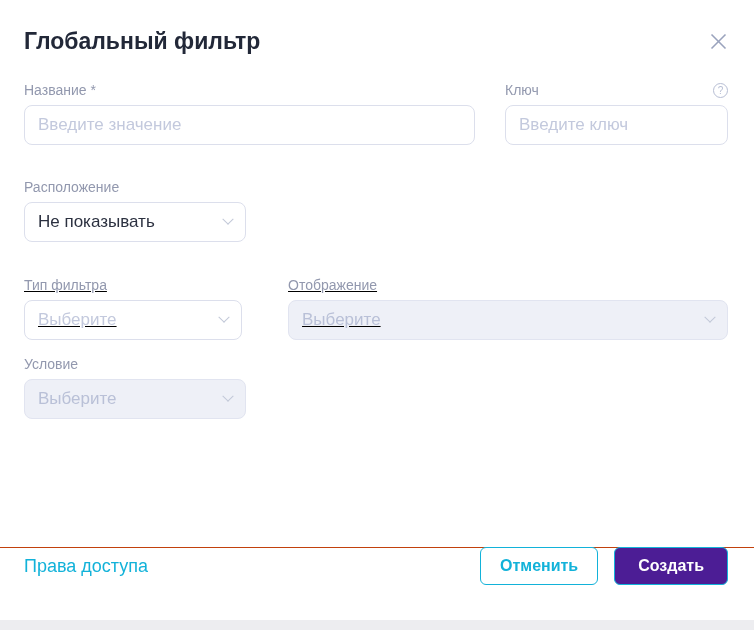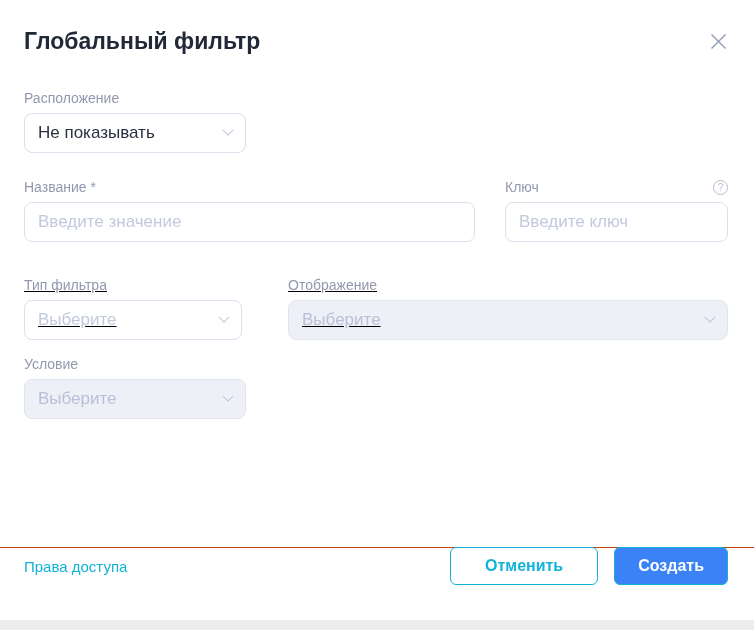--- a/index.html
+++ b/index.html
@@ -78,30 +78,30 @@
   .help-icon {
     width:15px; height:15px; border:1px solid #b7bed4; border-radius:50%;
     color:#b7bed4; font-size:10px; line-height:13px; text-align:center;
     cursor:pointer; flex:none; font-weight:400;
   }
 
   
   .dialog-footer {
     margin-top:128px; display:flex; justify-content:space-between; align-items:center;
   }
-  .link { font-size:15px; color:#12b2d9; text-decoration:none; cursor:pointer; }
+  .link { font-size:18px; color:#12b2d9; text-decoration:none; cursor:pointer; }
   .btn {
     height:38px; border-radius:6px; font-size:16px; font-weight:700;
     font-family:"Liberation Sans", sans-serif; cursor:pointer;
   }
   .btn-secondary {
-    background:#ffffff; border:1px solid #12b2d9; color:#12b2d9; padding:0 34px;
+    background:#ffffff; border:1px solid #12b2d9; color:#12b2d9; padding:0 19px;
   }
   .btn-primary {
-    background:#3b82f6; border:1px solid #12b2d9; color:#ffffff; padding:0 23px;
+    background:#4c1d95; border:1px solid #12b2d9; color:#ffffff; padding:0 23px;
     margin-left:16px;
   }
   .btn-group { display:flex; align-items:center; }
 </style>
 </head>
 <body>
 
 <div class="screen">
   <div class="sheet">
     <div class="content">
@@ -111,45 +111,45 @@
         <button class="close-btn">
           <span>
             <svg width="17" height="17" viewBox="0 0 17 17">
               <line x1="1.5" y1="1.5" x2="15.5" y2="15.5" stroke="#9aa3bd" stroke-width="1.6"></line>
               <line x1="15.5" y1="1.5" x2="1.5" y2="15.5" stroke="#9aa3bd" stroke-width="1.6"></line>
             </svg>
           </span>
         </button>
       </div>
 
-      <div class="row row-2">
-        <div class="field w-sm">
-          <div class="label-row">
-            <span class="field-label">Расположение</span>
-          </div>
-          <div class="select">
-            <span class="value">Не показывать</span>
-            <span class="chevron"></span>
-          </div>
-        </div>
-      </div>
-
       <div class="row row-1">
         <div class="field w-name">
           <div class="label-row">
             <span class="field-label">Название *</span>
           </div>
           <input class="text-input" type="text" placeholder="Введите значение" style="">
         </div>
         <div class="field w-key">
           <div class="label-row">
             <span class="field-label">Ключ</span>
             <span class="help-icon">?</span>
           </div>
           <input class="text-input" type="text" placeholder="Введите ключ" style="">
+        </div>
+      </div>
+
+      <div class="row row-2">
+        <div class="field w-sm">
+          <div class="label-row">
+            <span class="field-label">Расположение</span>
+          </div>
+          <div class="select">
+            <span class="value">Не показывать</span>
+            <span class="chevron"></span>
+          </div>
         </div>
       </div>
 
       <div class="row row-3">
         <div class="field w-sm">
           <div class="label-row">
             <span class="field-label">Тип фильтра</span>
           </div>
           <div class="select">
             <span class="value placeholder">Выберите</span>

